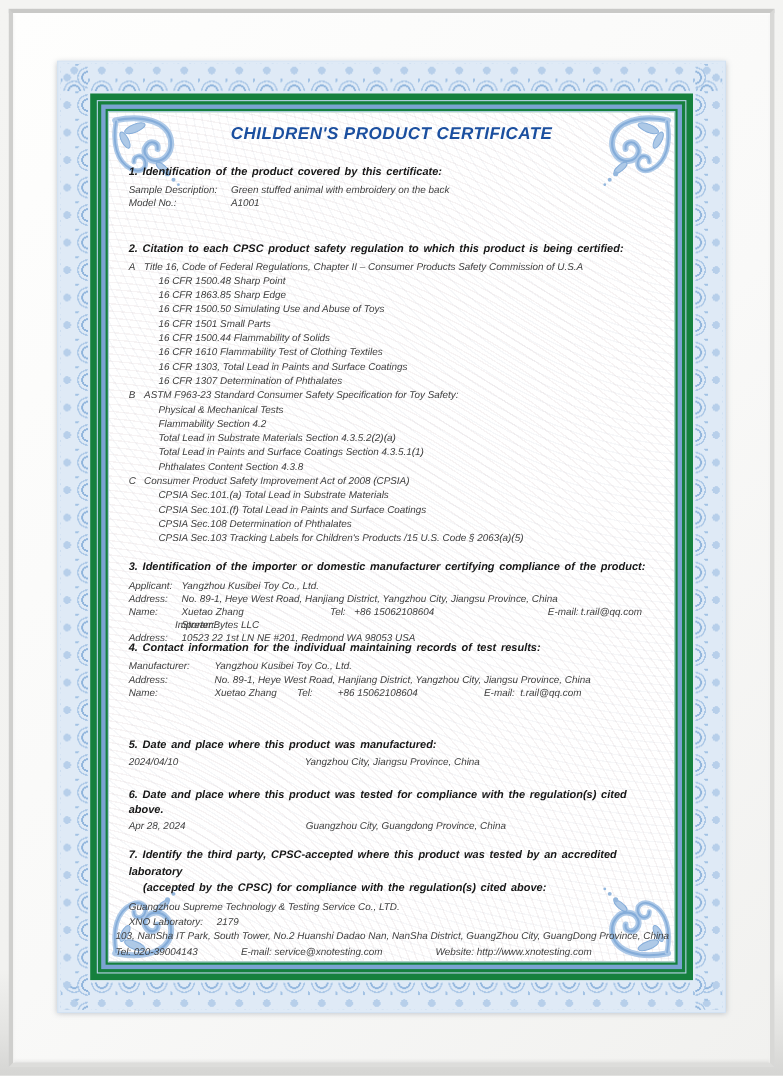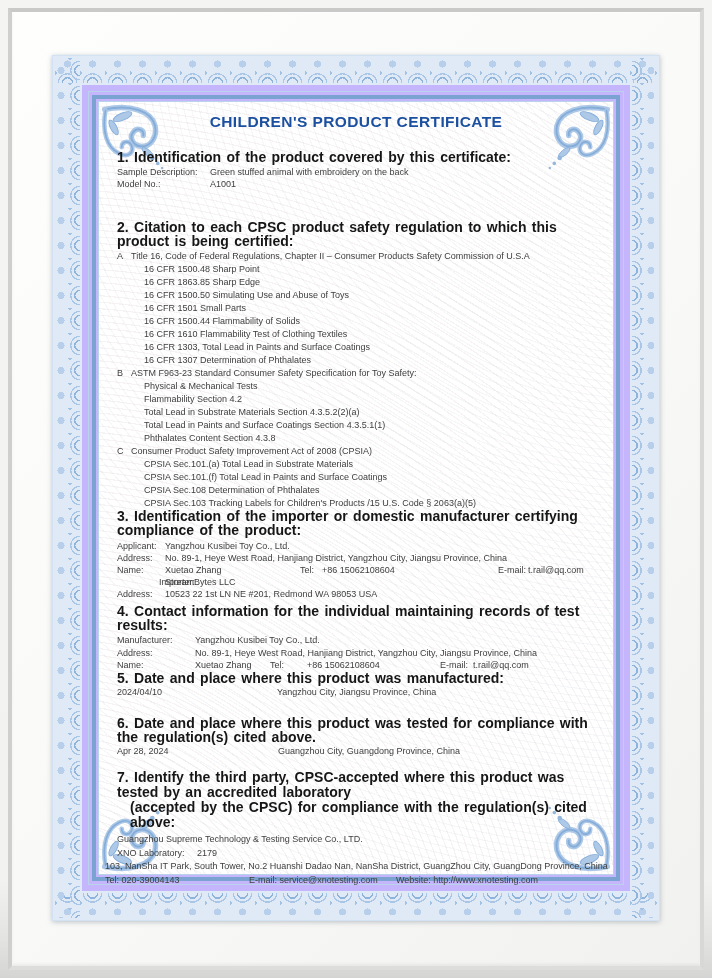--- a/index.html
+++ b/index.html
@@ -32,40 +32,40 @@
     radial-gradient(circle at 12.5px 19px,#b7cfea 3.5px,rgba(0,0,0,0) 3.5px),
     radial-gradient(circle at 0px 10px,#a2c2e4 2px,rgba(0,0,0,0) 2px);}
   .lace.l{top:3px;bottom:3px;left:3px;width:25px;background-size:25px 25px;background-image:
     radial-gradient(circle at 25px 12.5px,#dfeaf6 4.5px,#8fb4dc 4.5px 6px,#dfeaf6 6px 8.5px,#a9c6e6 8.5px 9.8px,rgba(0,0,0,0) 9.8px),
     radial-gradient(circle at 6px 12.5px,#b7cfea 3.5px,rgba(0,0,0,0) 3.5px),
     radial-gradient(circle at 15px 0px,#a2c2e4 2px,rgba(0,0,0,0) 2px);}
   .lace.r{top:3px;bottom:3px;right:3px;width:25px;background-size:25px 25px;background-image:
     radial-gradient(circle at 0px 12.5px,#dfeaf6 4.5px,#8fb4dc 4.5px 6px,#dfeaf6 6px 8.5px,#a9c6e6 8.5px 9.8px,rgba(0,0,0,0) 9.8px),
     radial-gradient(circle at 19px 12.5px,#b7cfea 3.5px,rgba(0,0,0,0) 3.5px),
     radial-gradient(circle at 10px 0px,#a2c2e4 2px,rgba(0,0,0,0) 2px);}
-  .matte{position:absolute;inset:30px;background:#c4b5fd;padding:6px;box-sizing:border-box;}
+  .matte{position:absolute;inset:30px;background:#15803d;padding:6px;box-sizing:border-box;font-style:italic;}
   .b1{border:1px solid #b9d3ea;padding:3px;height:100%;box-sizing:border-box;}
   .b2{border:4px solid #7ba3d2;padding:2px;height:100%;box-sizing:border-box;}
   .b3{border:1px solid #b9d3ea;height:100%;box-sizing:border-box;}
   .panel{position:relative;height:100%;box-sizing:border-box;background-color:#ffffff;
     background-image:
       repeating-radial-gradient(circle at -10% 115%, rgba(213,196,199,.20) 0 1.2px, rgba(255,255,255,0) 1.2px 6.5px),
       repeating-radial-gradient(circle at 108% -12%, rgba(201,205,216,.16) 0 1.2px, rgba(255,255,255,0) 1.2px 7.5px);
     color:#3e3e3e;font-size:9px;}
   
   .fl{position:absolute;width:72px;height:72px;opacity:.95;}
   .fl.tl{top:2px;left:2px;}
   .fl.tr{top:2px;right:2px;transform:scaleX(-1);}
   .fl.bl{bottom:2px;left:2px;transform:scaleY(-1);}
   .fl.br{bottom:2px;right:2px;transform:scale(-1,-1);}
   
   .title{position:absolute;top:11px;left:0;right:0;text-align:center;
     font-size:15.5px;font-weight:bold;color:#1b4f9f;letter-spacing:.4px;}
   .sec{position:absolute;left:18px;right:10px;}
-  .sec-h{font-size:14px;font-weight:bold;color:#161616;line-height:14px;word-spacing:1.5px;}
+  .sec-h{font-size:10px;font-weight:bold;color:#161616;line-height:14px;word-spacing:1.5px;}
   .row{position:relative;height:12.1px;line-height:12.1px;white-space:nowrap;}
   .at{position:absolute;top:0;white-space:nowrap;}
   .cit{position:relative;line-height:13px;}
   .cit .letter{position:absolute;left:0;top:0;}
   .cit .gtitle{margin-left:14px;}
   .cit .gitem{margin-left:27px;line-height:13px;}
   .s2lines{margin-top:2px;}
   .gap8{height:2px;}
 </style>
 </head>
@@ -233,21 +233,21 @@
                 <div class="row">
                   <span class="at" style="left:0;margin-left:42px;">Importer:</span>
                   <span class="at" style="left:48px;">StreamBytes LLC</span>
                 </div>
                 <div class="row">
                   <span class="at" style="left:0;">Address:</span>
                   <span class="at" style="left:48px;">10523 22 1st LN NE #201, Redmond WA 98053 USA</span>
                 </div>
               </div>
 
-              <div class="sec" style="top:502px;">
+              <div class="sec" style="top:481px;">
                 <div class="sec-h">4.  Contact information for the individual maintaining records of test results:</div>
                 <div style="height:2px;"></div>
                 <div class="row" style="height:12.6px;">
                   <span class="at" style="left:0;">Manufacturer:</span>
                   <span class="at" style="left:78px;">Yangzhou Kusibei Toy Co., Ltd.</span>
                 </div>
                 <div class="row" style="height:12.6px;">
                   <span class="at" style="left:0;">Address:</span>
                   <span class="at" style="left:78px;">No. 89-1, Heye West Road, Hanjiang District, Yangzhou City, Jiangsu Province, China</span>
                 </div>
@@ -289,21 +289,21 @@
                   </div>
                   <div class="row" style="height:13.6px;">
                     <span class="at" style="left:12px;">XNO Laboratory:</span>
                     <span class="at" style="left:92px;">2179</span>
                   </div>
                   <div class="row" style="height:13.6px;">
                     <span class="at" style="left:0;">103, NanSha IT Park, South Tower, No.2 Huanshi Dadao Nan, NanSha District, GuangZhou City, GuangDong Province, China</span>
                   </div>
                   <div class="row" style="height:13.6px;">
                     <span class="at" style="left:0;">Tel: 020-39004143</span>
-                    <span class="at" style="left:144px;">E-mail: service@xnotesting.com</span>
+                    <span class="at" style="left:114px;">E-mail: service@xnotesting.com</span>
                     <span class="at" style="left:291px;">Website: http://www.xnotesting.com</span>
                   </div>
                 </div>
               </div>
 
             </div>
           </div>
         </div>
       </div>
     </div>

